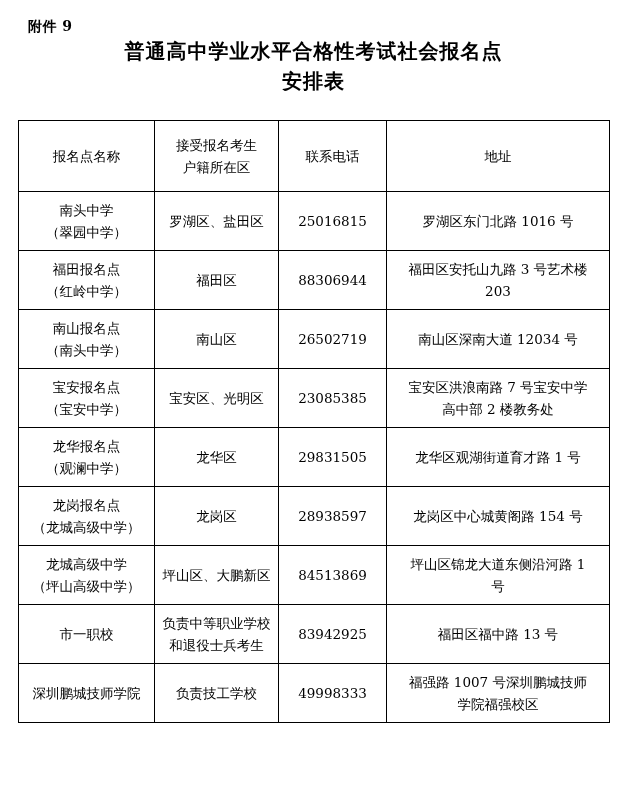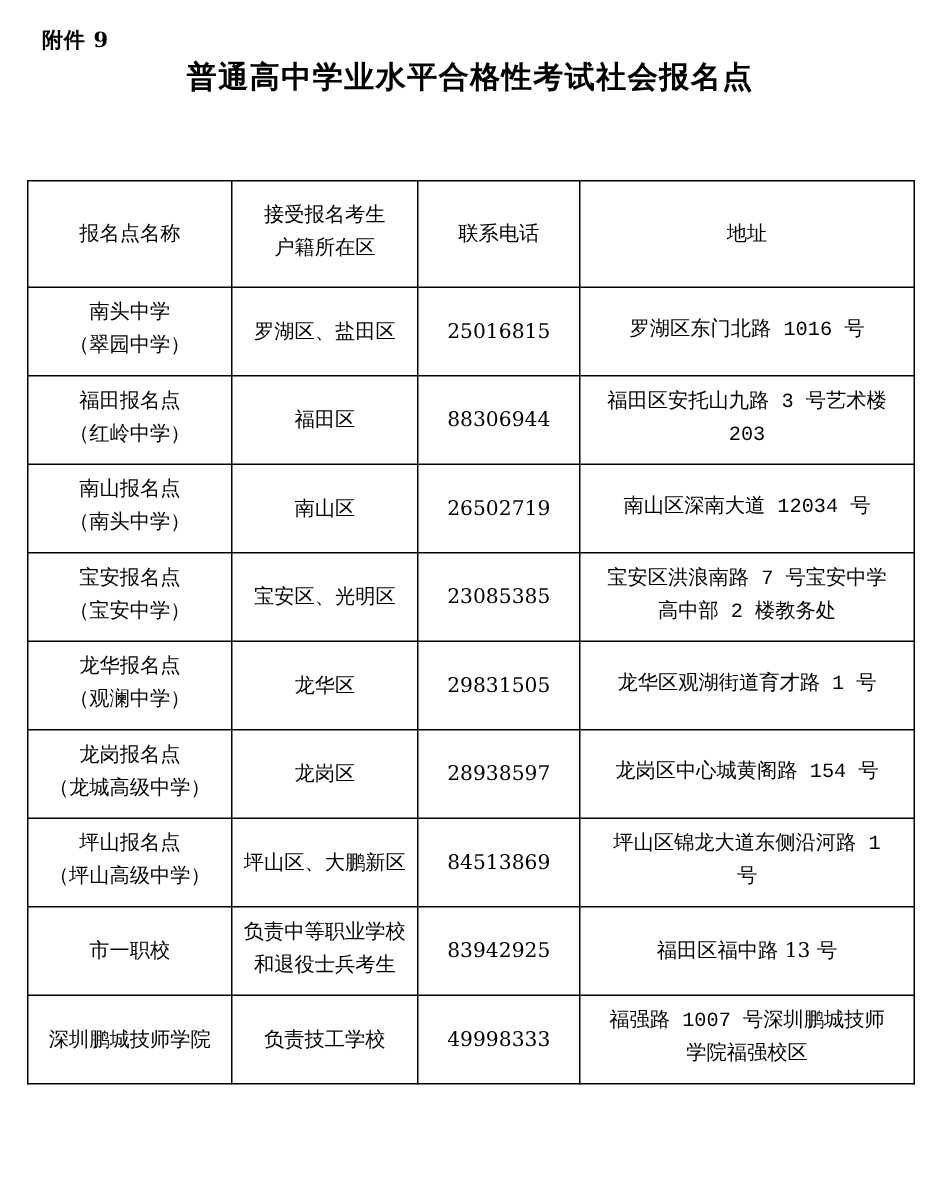--- a/index.html
+++ b/index.html
@@ -69,32 +69,33 @@
     font-weight: normal;
     height: 58px;
   }
   table.reg-table td {
     height: 46px;
   }
   col.c0 { width: 136px; }
   col.c1 { width: 124px; }
   col.c2 { width: 108px; }
   col.c3 { width: 223px; }
-  .cell-line { display: block; font-family: Liberation Mono, monospace; }
+  .cell-line { display: block; }
   .tall td { height: 60px; }
 </style>
 </head>
 <body>
 
 <div class="page">
 
   <div class="attachment-label">附件 9</div>
 
   <div class="doc-title">
     <span class="line1">普通高中学业水平合格性考试社会报名点</span>
+    <span class="line2">安排表</span>
   </div>
 
   <table class="reg-table">
     <colgroup>
       <col class="c0">
         <col class="c1">
         <col class="c2">
         <col class="c3">
     </colgroup>
     <thead>
@@ -176,21 +177,21 @@
         </td>
         <td>龙岗区</td>
         <td>28938597</td>
         <td>
           <span class="cell-line">龙岗区中心城黄阁路 154 号</span>
           <span class="cell-line"></span>
         </td>
       </tr>
       <tr>
         <td>
-          <span class="cell-line">坪山报名点</span>
+          <span class="cell-line">龙城高级中学</span>
           <span class="cell-line">（坪山高级中学）</span>
         </td>
         <td>坪山区、大鹏新区</td>
         <td>84513869</td>
         <td>
           <span class="cell-line">坪山区锦龙大道东侧沿河路 1</span>
           <span class="cell-line">号</span>
         </td>
       </tr>
       <tr class="tall">

